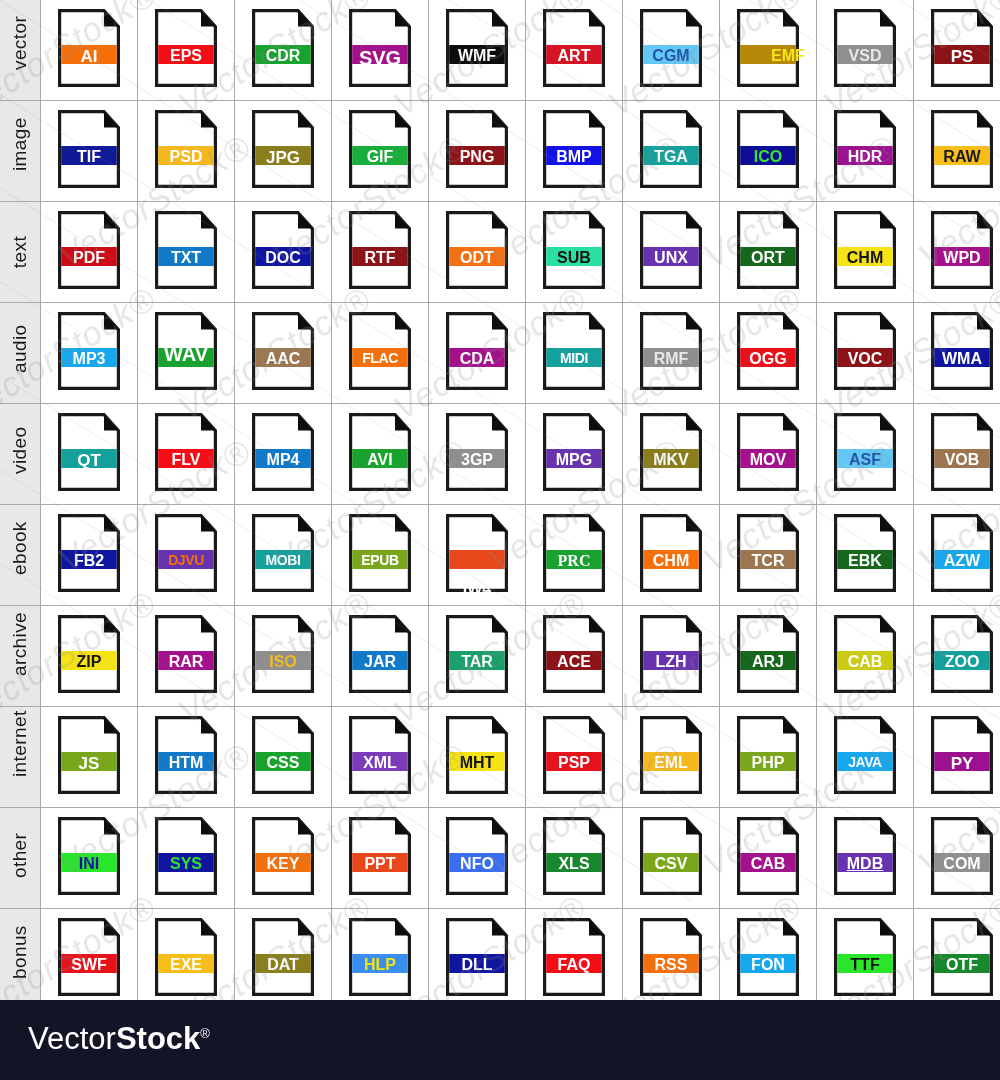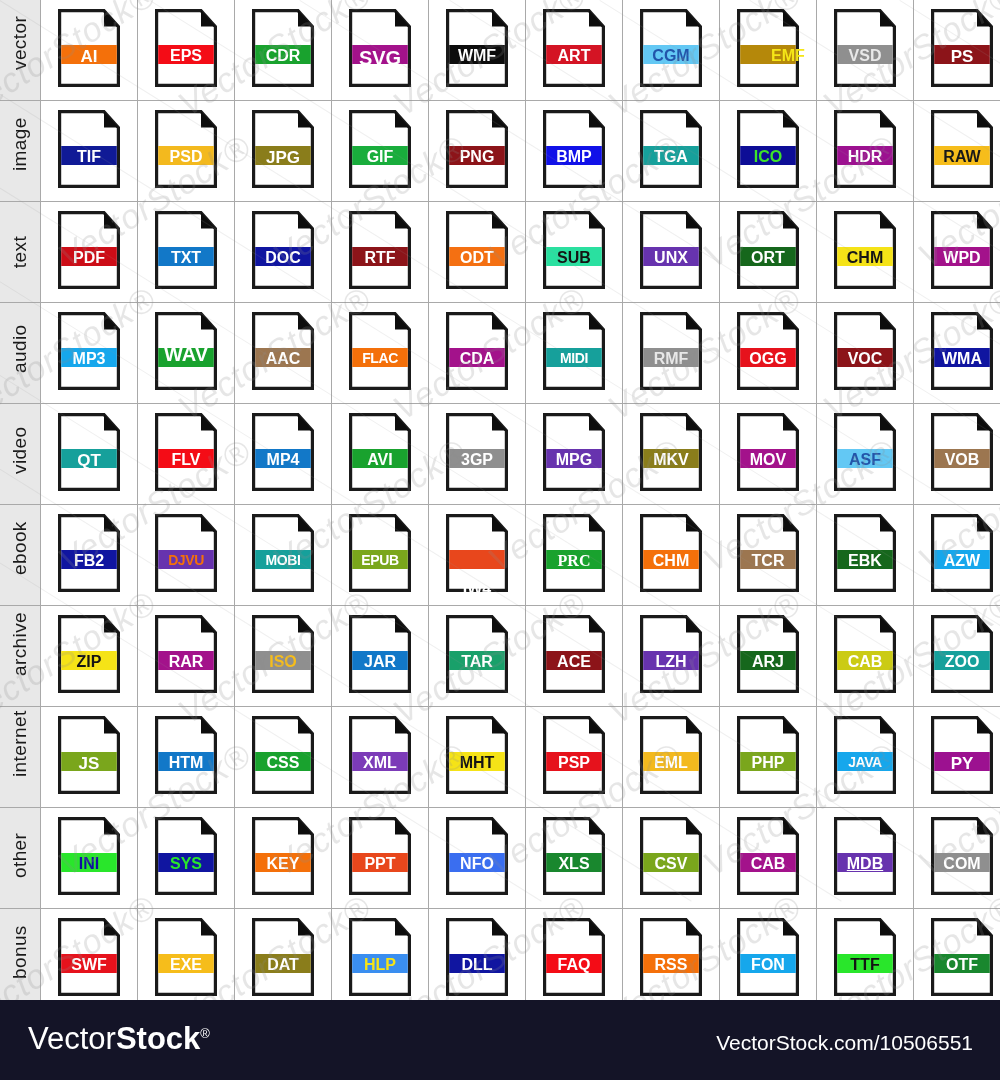--- a/index.html
+++ b/index.html
@@ -764,16 +764,15 @@
       <div class="wm-line" style="left: 450px; top: 0px; width: 1700px; transform: rotate(32deg);"></div>
       <div class="wm-line" style="left: 600px; top: 0px; width: 1700px; transform: rotate(32deg);"></div>
       <div class="wm-line" style="left: 750px; top: 0px; width: 1700px; transform: rotate(32deg);"></div>
       <div class="wm-line" style="left: 900px; top: 0px; width: 1700px; transform: rotate(32deg);"></div>
     </div>
 
   <div id="footer">
     <div id="footer-logo">
       <span class="lg-thin">Vector</span><span class="lg-bold">Stock</span><span class="lg-reg">®</span>
     </div>
-    <div id="footer-url">VectorStock.com/10506551</div>
   </div>
 
 </div>
 
 </body></html>

